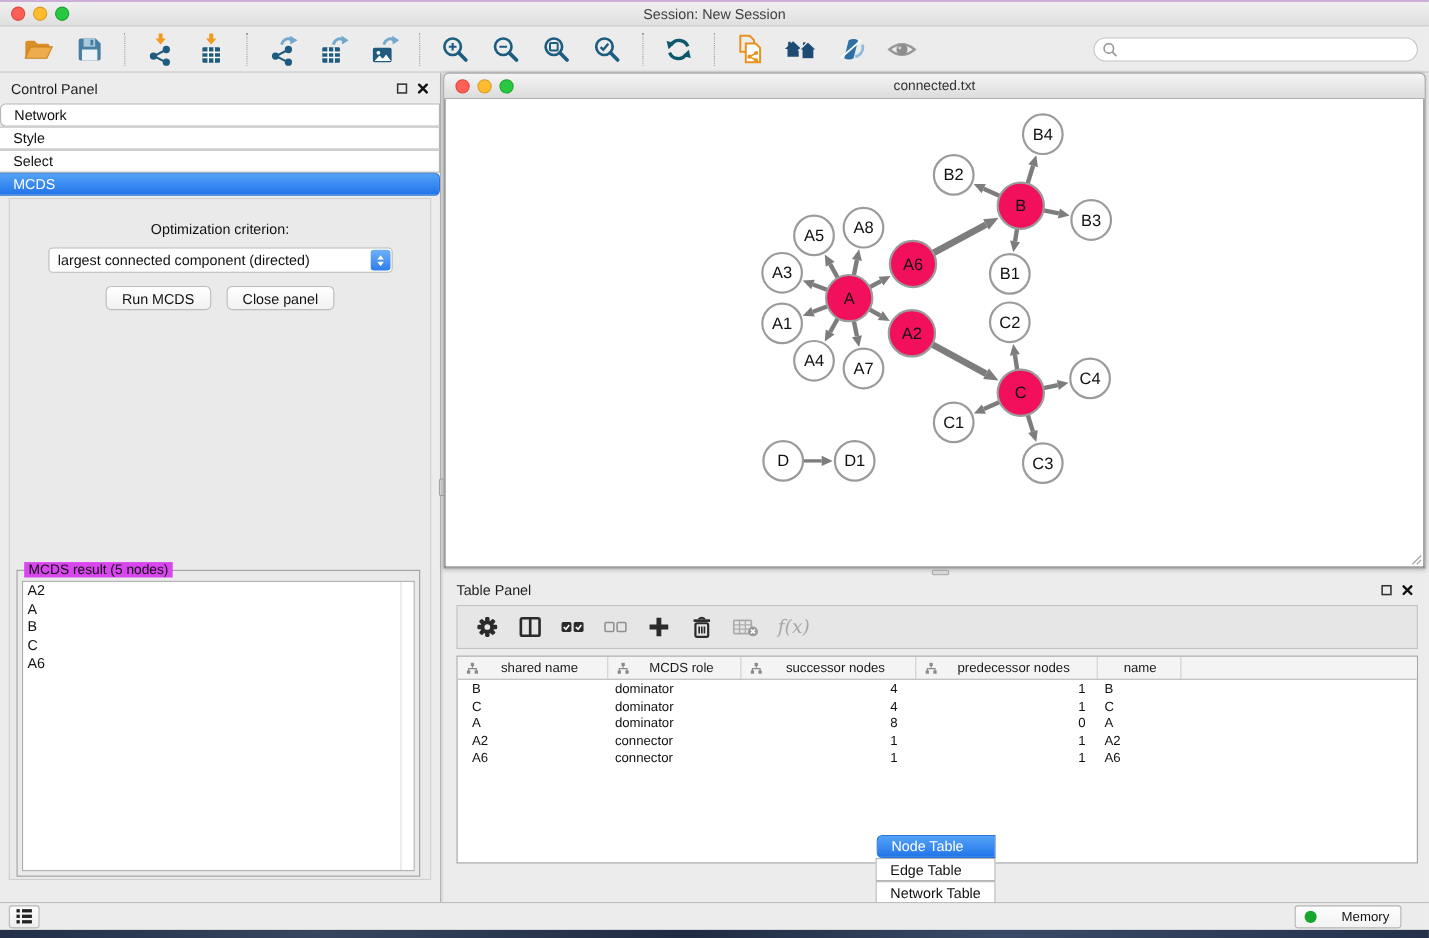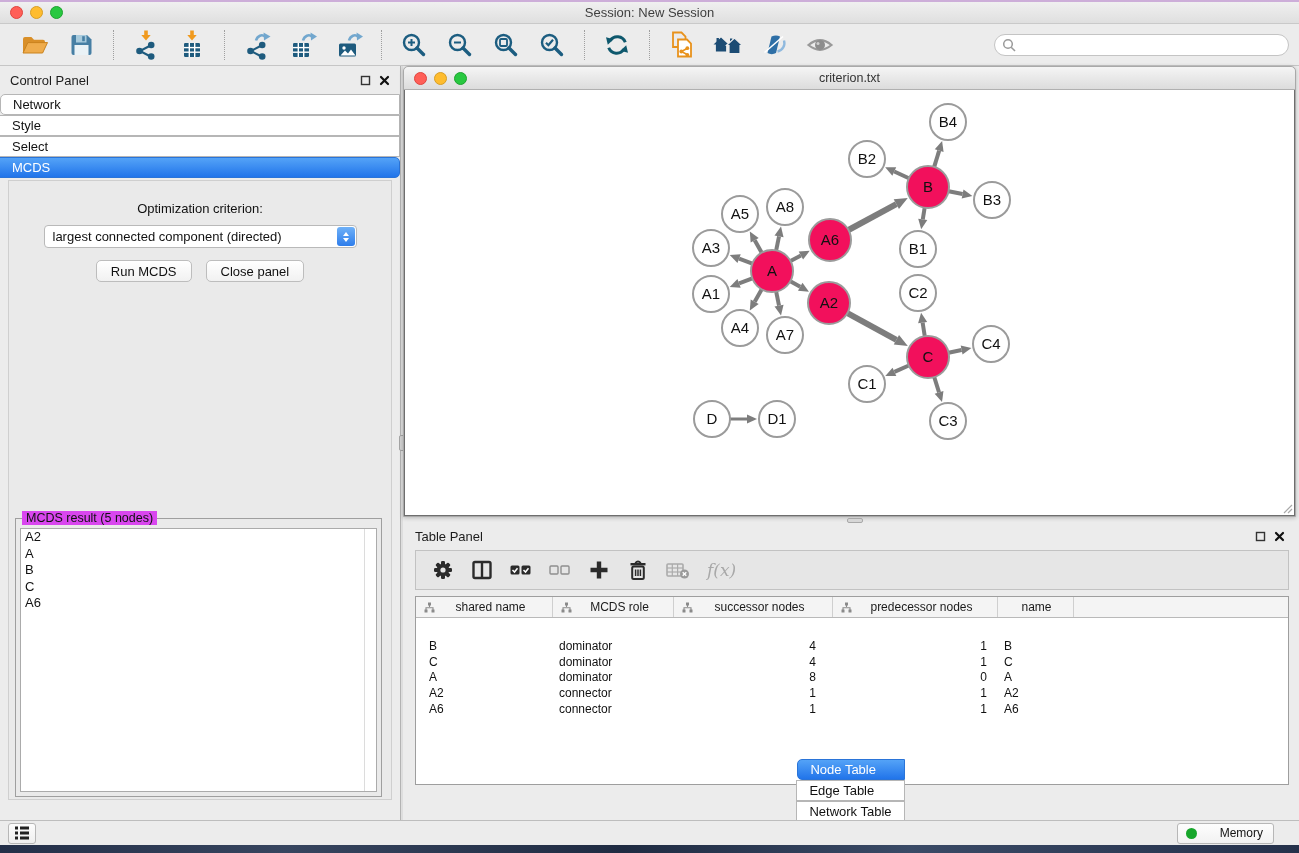--- a/index.html
+++ b/index.html
@@ -79,21 +79,21 @@
 
   
   .table-panel { flex:1; display:flex; flex-direction:column; min-height:0; }
   .tp-header { height:24px; display:flex; align-items:center; padding:0 14px 0 12px; }
   .tp-header .ptitle { font-size:13px; color:#1d1d1d; }
   .tp-header .picons { margin-left:auto; display:flex; gap:8px; align-items:center; }
   .tp-toolbar { margin:2px 10px 0 12px; height:40px; background:#e6e6e6; border:1px solid #c2c2c2;
       display:flex; align-items:center; gap:17px; padding:0 16px; }
   .ticon { background:none; border:none; display:flex; align-items:center; justify-content:center; cursor:default; }
   .fx { font-family:"DejaVu Serif",serif; font-style:italic; font-size:17px; color:#a8a8a8; }
-  .tp-table { margin:6px 10px 0 12px; height:189px; background:#fff; border:1px solid #9e9e9e; display:flex; flex-direction:column; overflow:hidden;gap:20px; }
+  .tp-table { margin:6px 10px 0 12px; height:189px; background:#fff; border:1px solid #9e9e9e; display:flex; flex-direction:column; overflow:hidden; }
   .thead { display:grid; grid-template-columns:137px 121px 159px 165px 76px 1fr; height:21px; background:#f4f4f4;
       border-bottom:1px solid #b9b9b9; font-size:12px; color:#1a1a1a; }
   .hcell { display:flex; align-items:center; height:100%; border-right:1px solid #cfcfcf; padding:0 6px 0 8px; }
   .hcell span { flex:1; text-align:center; }
   .hcell.nofill { border-right:none; }
   .tbody { flex:1; }
   .trow { display:grid; grid-template-columns:137px 121px 159px 165px 76px 1fr; height:15.8px; font-size:12px; color:#111; align-items:center; }
   .tcell.c0 { padding-left:13px; } .tcell.c1 { padding-left:6px; }
   .tcell.c2 { text-align:right; padding-right:17px; } .tcell.c3 { text-align:right; padding-right:11px; }
   .tcell.c4 { padding-left:6px; }
@@ -352,21 +352,21 @@
       </div>
 
     <div class="right-col">
       <div class="net-window">
         <div class="net-titlebar">
           <div class="lights">
             <div class="light red"></div>
             <div class="light yellow"></div>
             <div class="light green"></div>
           </div>
-          <div class="title">criterion.txt</div>
+          <div class="title">connected.txt</div>
         </div>
         <div class="net-canvas">
           <svg id="graph-svg" width="889" height="424" viewBox="0 0 889 424">
               <line x1="356.7197701091396" y1="162.6883405069049" x2="349.68604270122916" y2="150.15951356156444" stroke="#7D7D7D" stroke-width="4"></line>
               <polygon points="344.79069513415277,141.43967570770963 353.69716811400235,147.9076536807093 345.67491728845596,152.41137344241957" fill="#7D7D7D"></polygon>
               <line x1="371.1802584100922" y1="160.42026628877687" x2="374.02820227129683" y2="146.39961958746161" stroke="#7D7D7D" stroke-width="4"></line>
               <polygon points="376.0188015141979,136.59974639164108 378.5361439413743,147.3152952391961 369.5202606012194,145.48394393572713" fill="#7D7D7D"></polygon>
               <line x1="347.35035698573034" y1="173.5911182077344" x2="334.0709185918138" y2="168.5841168460937" stroke="#7D7D7D" stroke-width="4"></line>
               <polygon points="324.71394572787585,165.0560778973958 335.6938165082148,164.27990932868227 332.44802067541275,172.88832436350515" fill="#7D7D7D"></polygon>
               <line x1="347.35035698573034" y1="188.4088817922656" x2="334.0709185918138" y2="193.4158831539063" stroke="#7D7D7D" stroke-width="4"></line>

